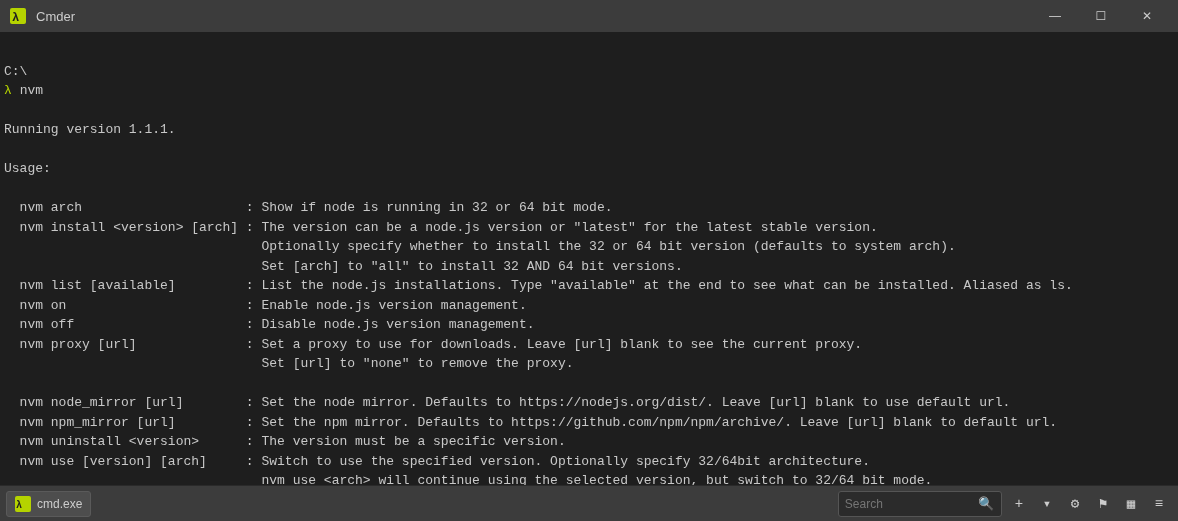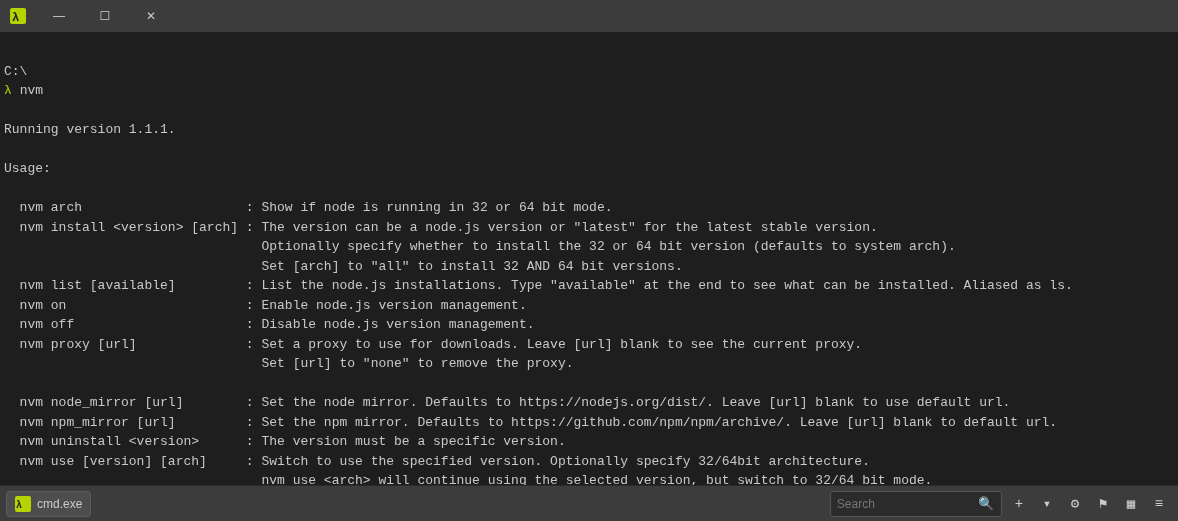--- a/index.html
+++ b/index.html
@@ -92,21 +92,21 @@
     }
     .taskbar-search {
       margin-left: auto;
       display: flex;
       align-items: center;
       background: #2b2b2b;
       border: 1px solid #555;
       border-radius: 3px;
       padding: 2px 6px;
       height: 26px;
-      gap: 12px;
+      gap: 4px;
     }
     .taskbar-search input {
       background: transparent;
       border: none;
       outline: none;
       color: #999;
       font-family: 'Segoe UI', sans-serif;
       font-size: 12px;
       width: 130px;
     }
@@ -135,20 +135,21 @@
 <body>
 
 <div class="titlebar">
   <div class="titlebar-icon">
 
     <svg viewBox="0 0 16 16" fill="none">
       <rect width="16" height="16" rx="2" fill="#b5d300"></rect>
       <text x="2" y="13" font-size="12" font-family="Courier New" font-weight="bold" fill="#1e1e1e">λ</text>
     </svg>
   </div>
+  <span class="titlebar-title">Cmder</span>
   <div class="titlebar-controls">
     <button class="titlebar-btn">—</button>
     <button class="titlebar-btn">☐</button>
     <button class="titlebar-btn close">✕</button>
   </div>
 </div>
 
 <div class="terminal">
 <span>C:\</span>
 <span class="green">λ</span> <span>nvm</span>

